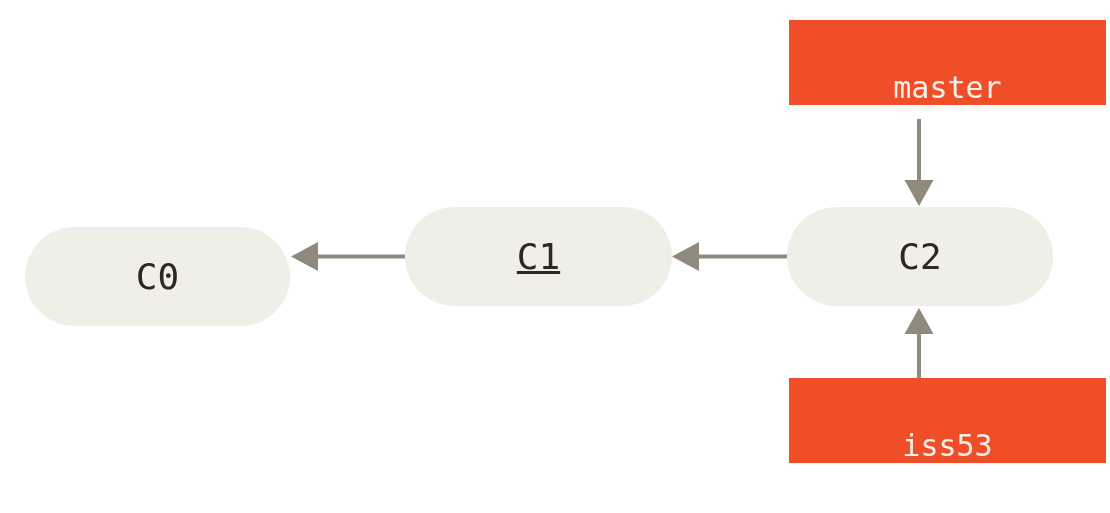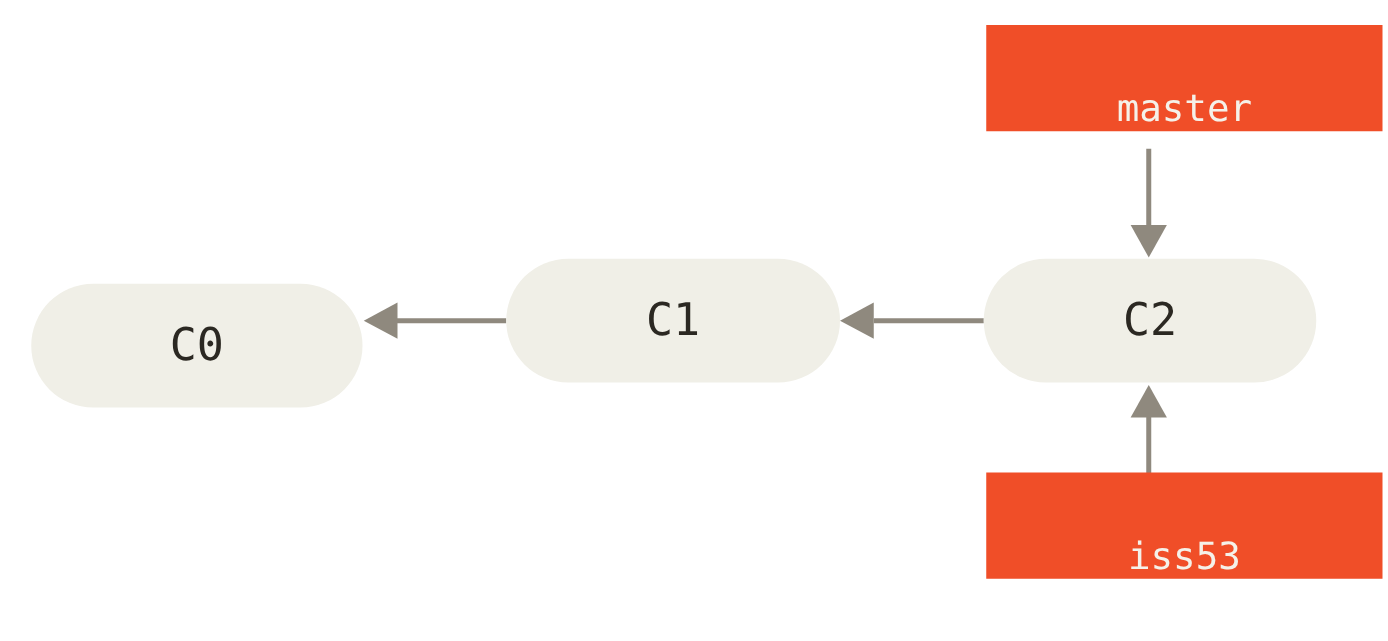--- a/index.html
+++ b/index.html
@@ -36,21 +36,21 @@
     height: 99px;
     border-radius: 49.5px;
     background: var(--commit-fill, #F0EFE7);
     display: flex;
     align-items: center;
     justify-content: center;
     font-size: 36px;
     color: var(--commit-text, #2B2822);
   }
   .commit.c0 { left: 25px;  top: 207px; width: 265px; margin-top: 20px; }
-  .commit.c1 { left: 405px; top: 207px; width: 267px; }
+  .commit.c1 { left: 405px; top: 207px; width: 267px; text-decoration: underline; }
   .commit.c2 { left: 787px; top: 207px; width: 266px; }
   .branch {
     position: absolute;
     left: 789px;
     width: 317px;
     height: 85px;
     background: var(--branch-fill, #F04E28);
     display: flex;
     align-items: flex-end;
     justify-content: center;

